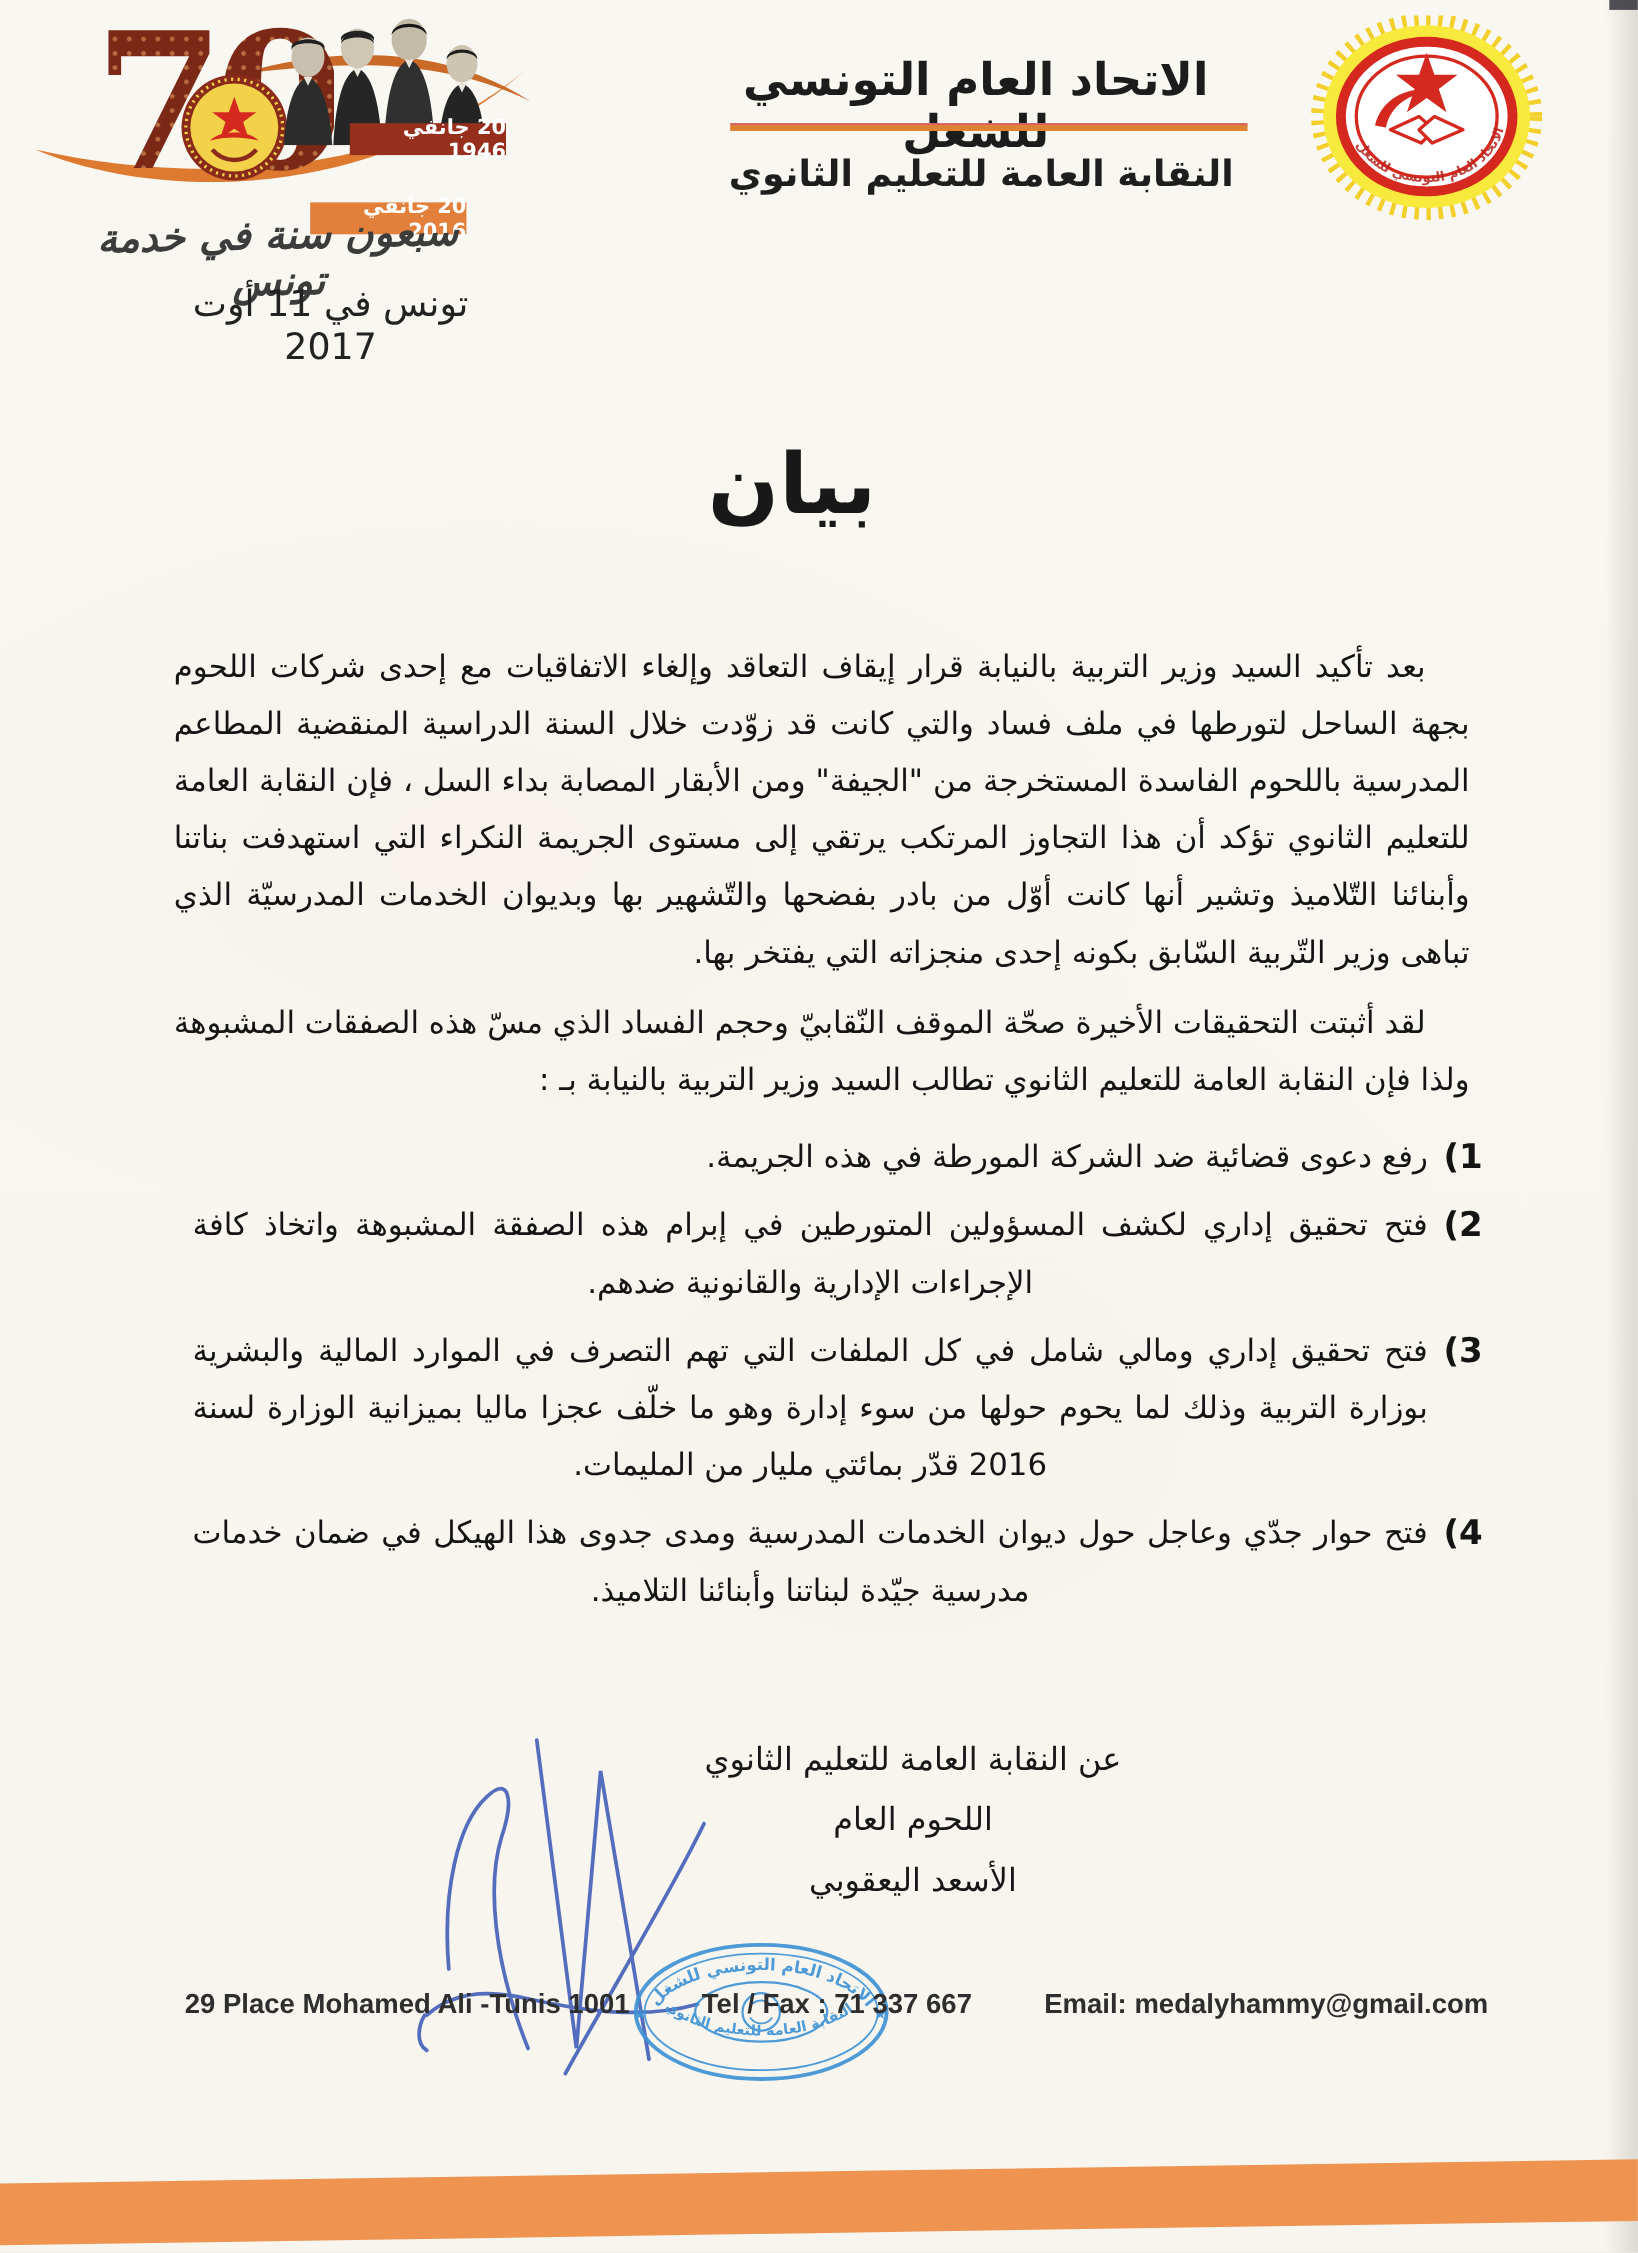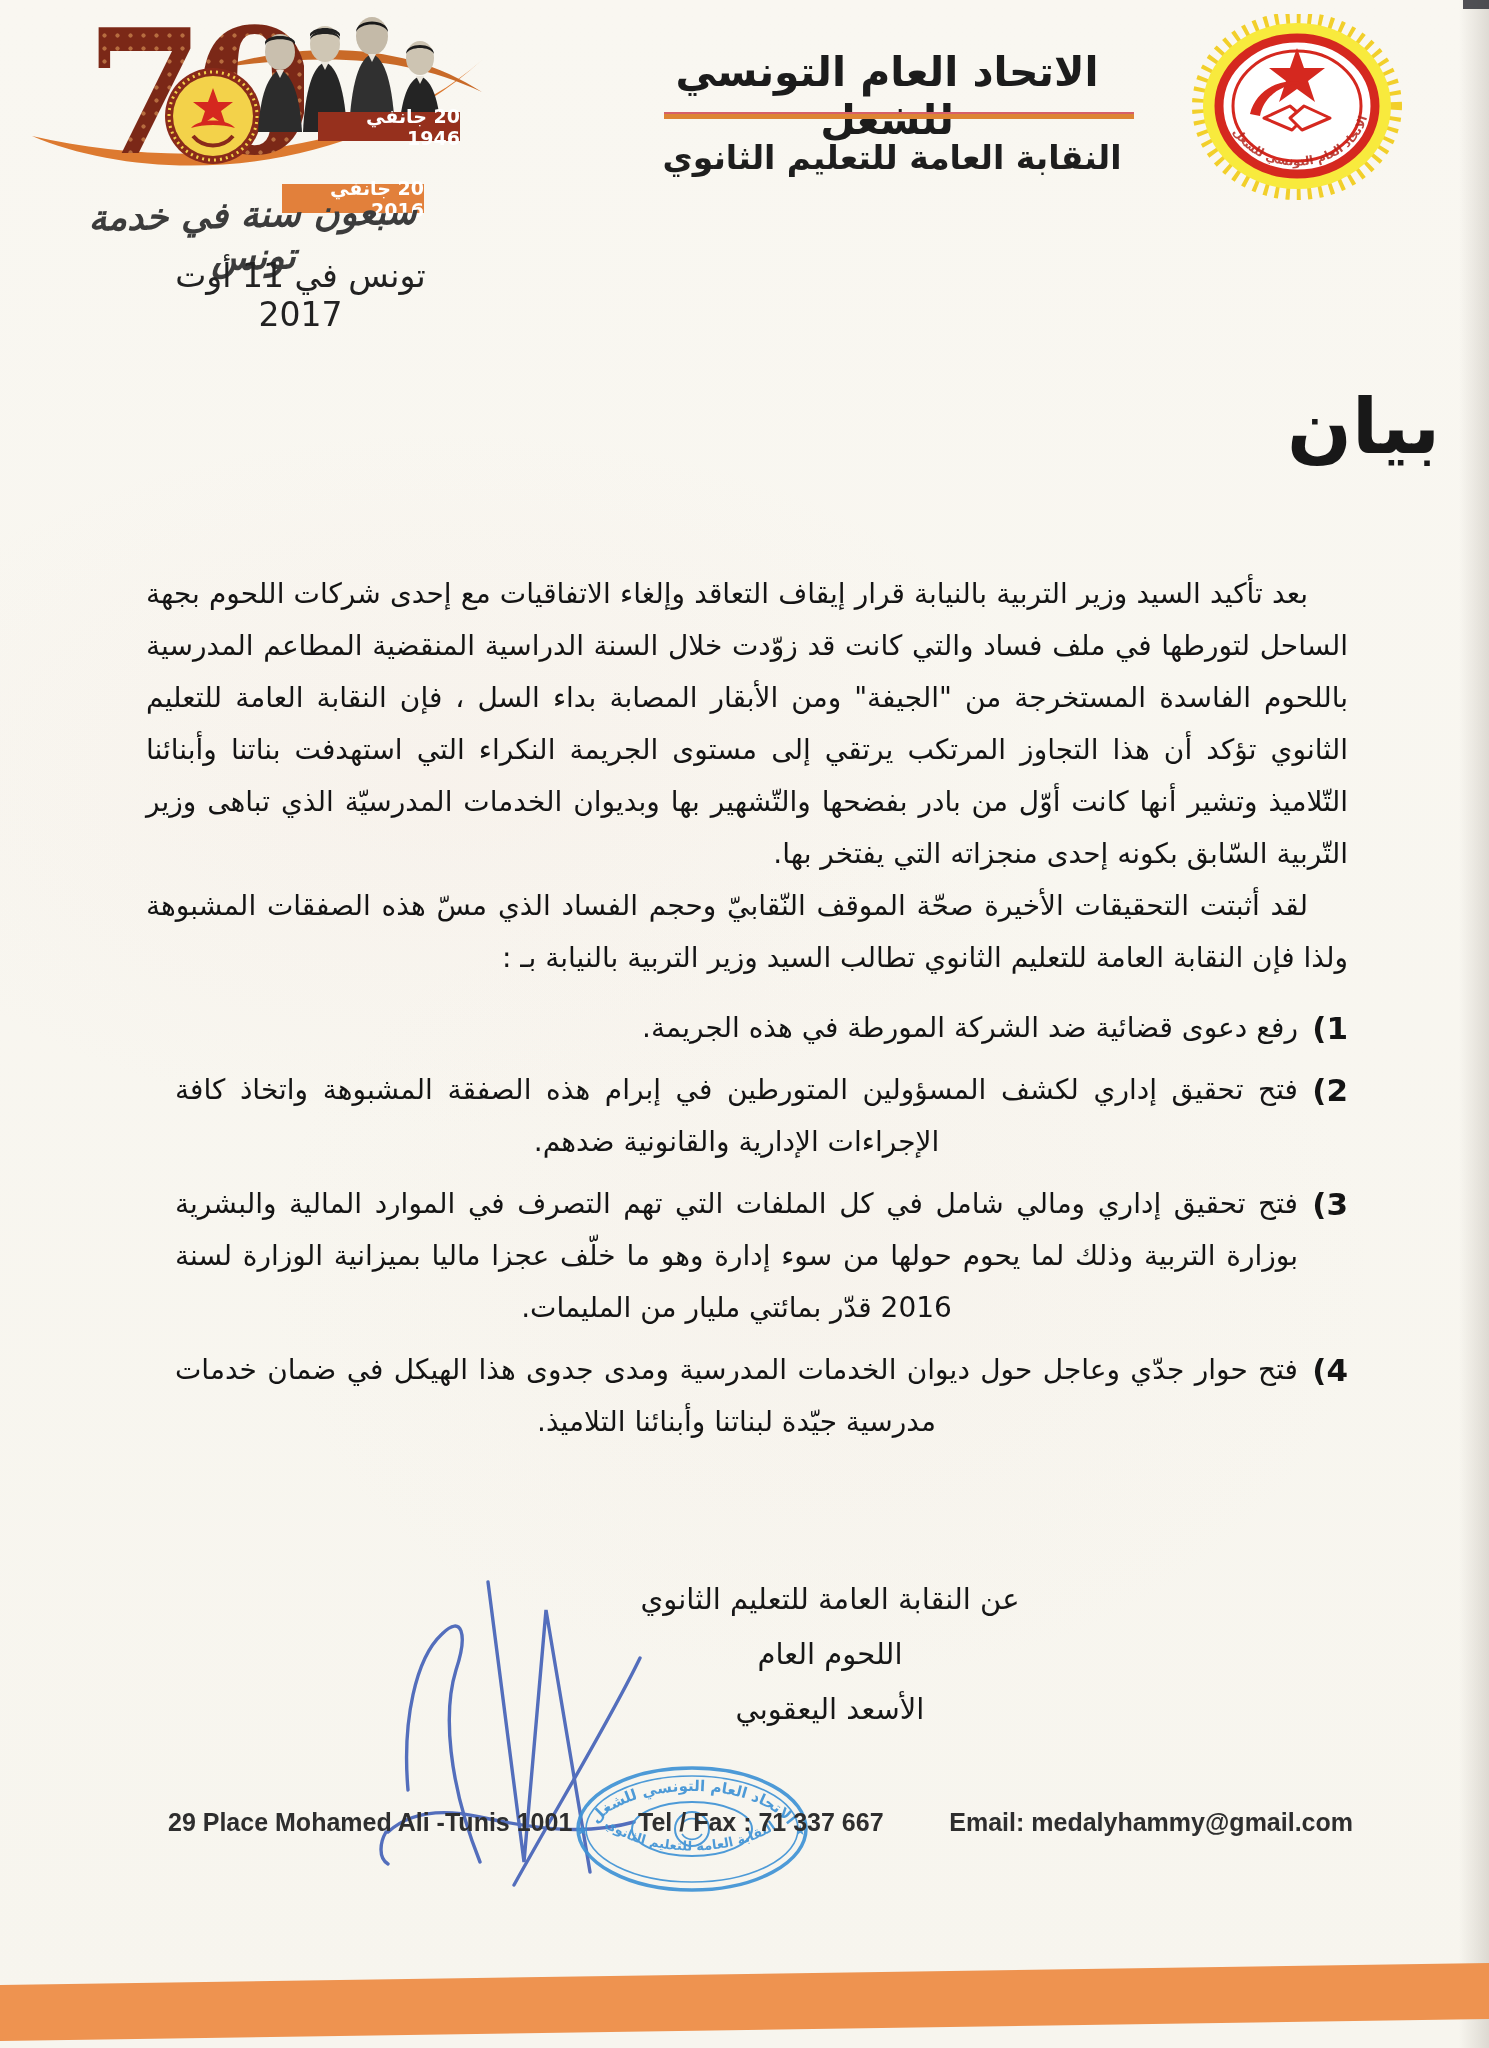--- a/index.html
+++ b/index.html
@@ -43,25 +43,25 @@
   
   .org-name{position:absolute;right:352px;top:48px;width:500px;text-align:center;
     font-weight:bold;font-size:41px;color:#1c1c1c;direction:rtl;}
   .org-underline{position:absolute;left:664px;top:112px;width:470px;height:7px;
     background:linear-gradient(to bottom,#d6606a 0 2px,#dd8434 2px 100%);
     background-color:#dd8434;}
   .union-name{position:absolute;right:352px;top:138px;width:490px;text-align:center;
     font-weight:bold;font-size:33px;color:#1e1e1e;direction:rtl;}
   .ugtt-logo{position:absolute;left:1172px;top:14px;}
   
-  .doc-title{position:absolute;left:0;top:382px;width:1440px;text-align:right;
+  .doc-title{position:absolute;left:0;top:395px;width:1440px;text-align:center;
     font-weight:bold;font-size:76px;color:#181818;direction:rtl;}
   .body-text{position:absolute;left:146px;top:568px;width:1202px;direction:rtl;
     font-size:28px;line-height:52px;text-align:justify;color:#141414;}
-  .body-text p{margin:0;}
+  .body-text p{margin:12px;}
   .p1,.p2{text-indent:40px;}
   .p2{margin-top:14px;}
   .demands{margin-top:18px;}
   .demand{display:flex;margin-top:10px;}
   .demand-num{flex:0 0 50px;font-weight:bold;font-size:31px;unicode-bidi:isolate;}
   .demand-text{flex:1;text-align:justify;margin-left:29px;}
   .center-last{text-align-last:center;}
   
   .sig-block{position:absolute;left:520px;top:1572px;width:620px;text-align:center;
     font-size:29px;line-height:55px;direction:rtl;color:#171717;}

